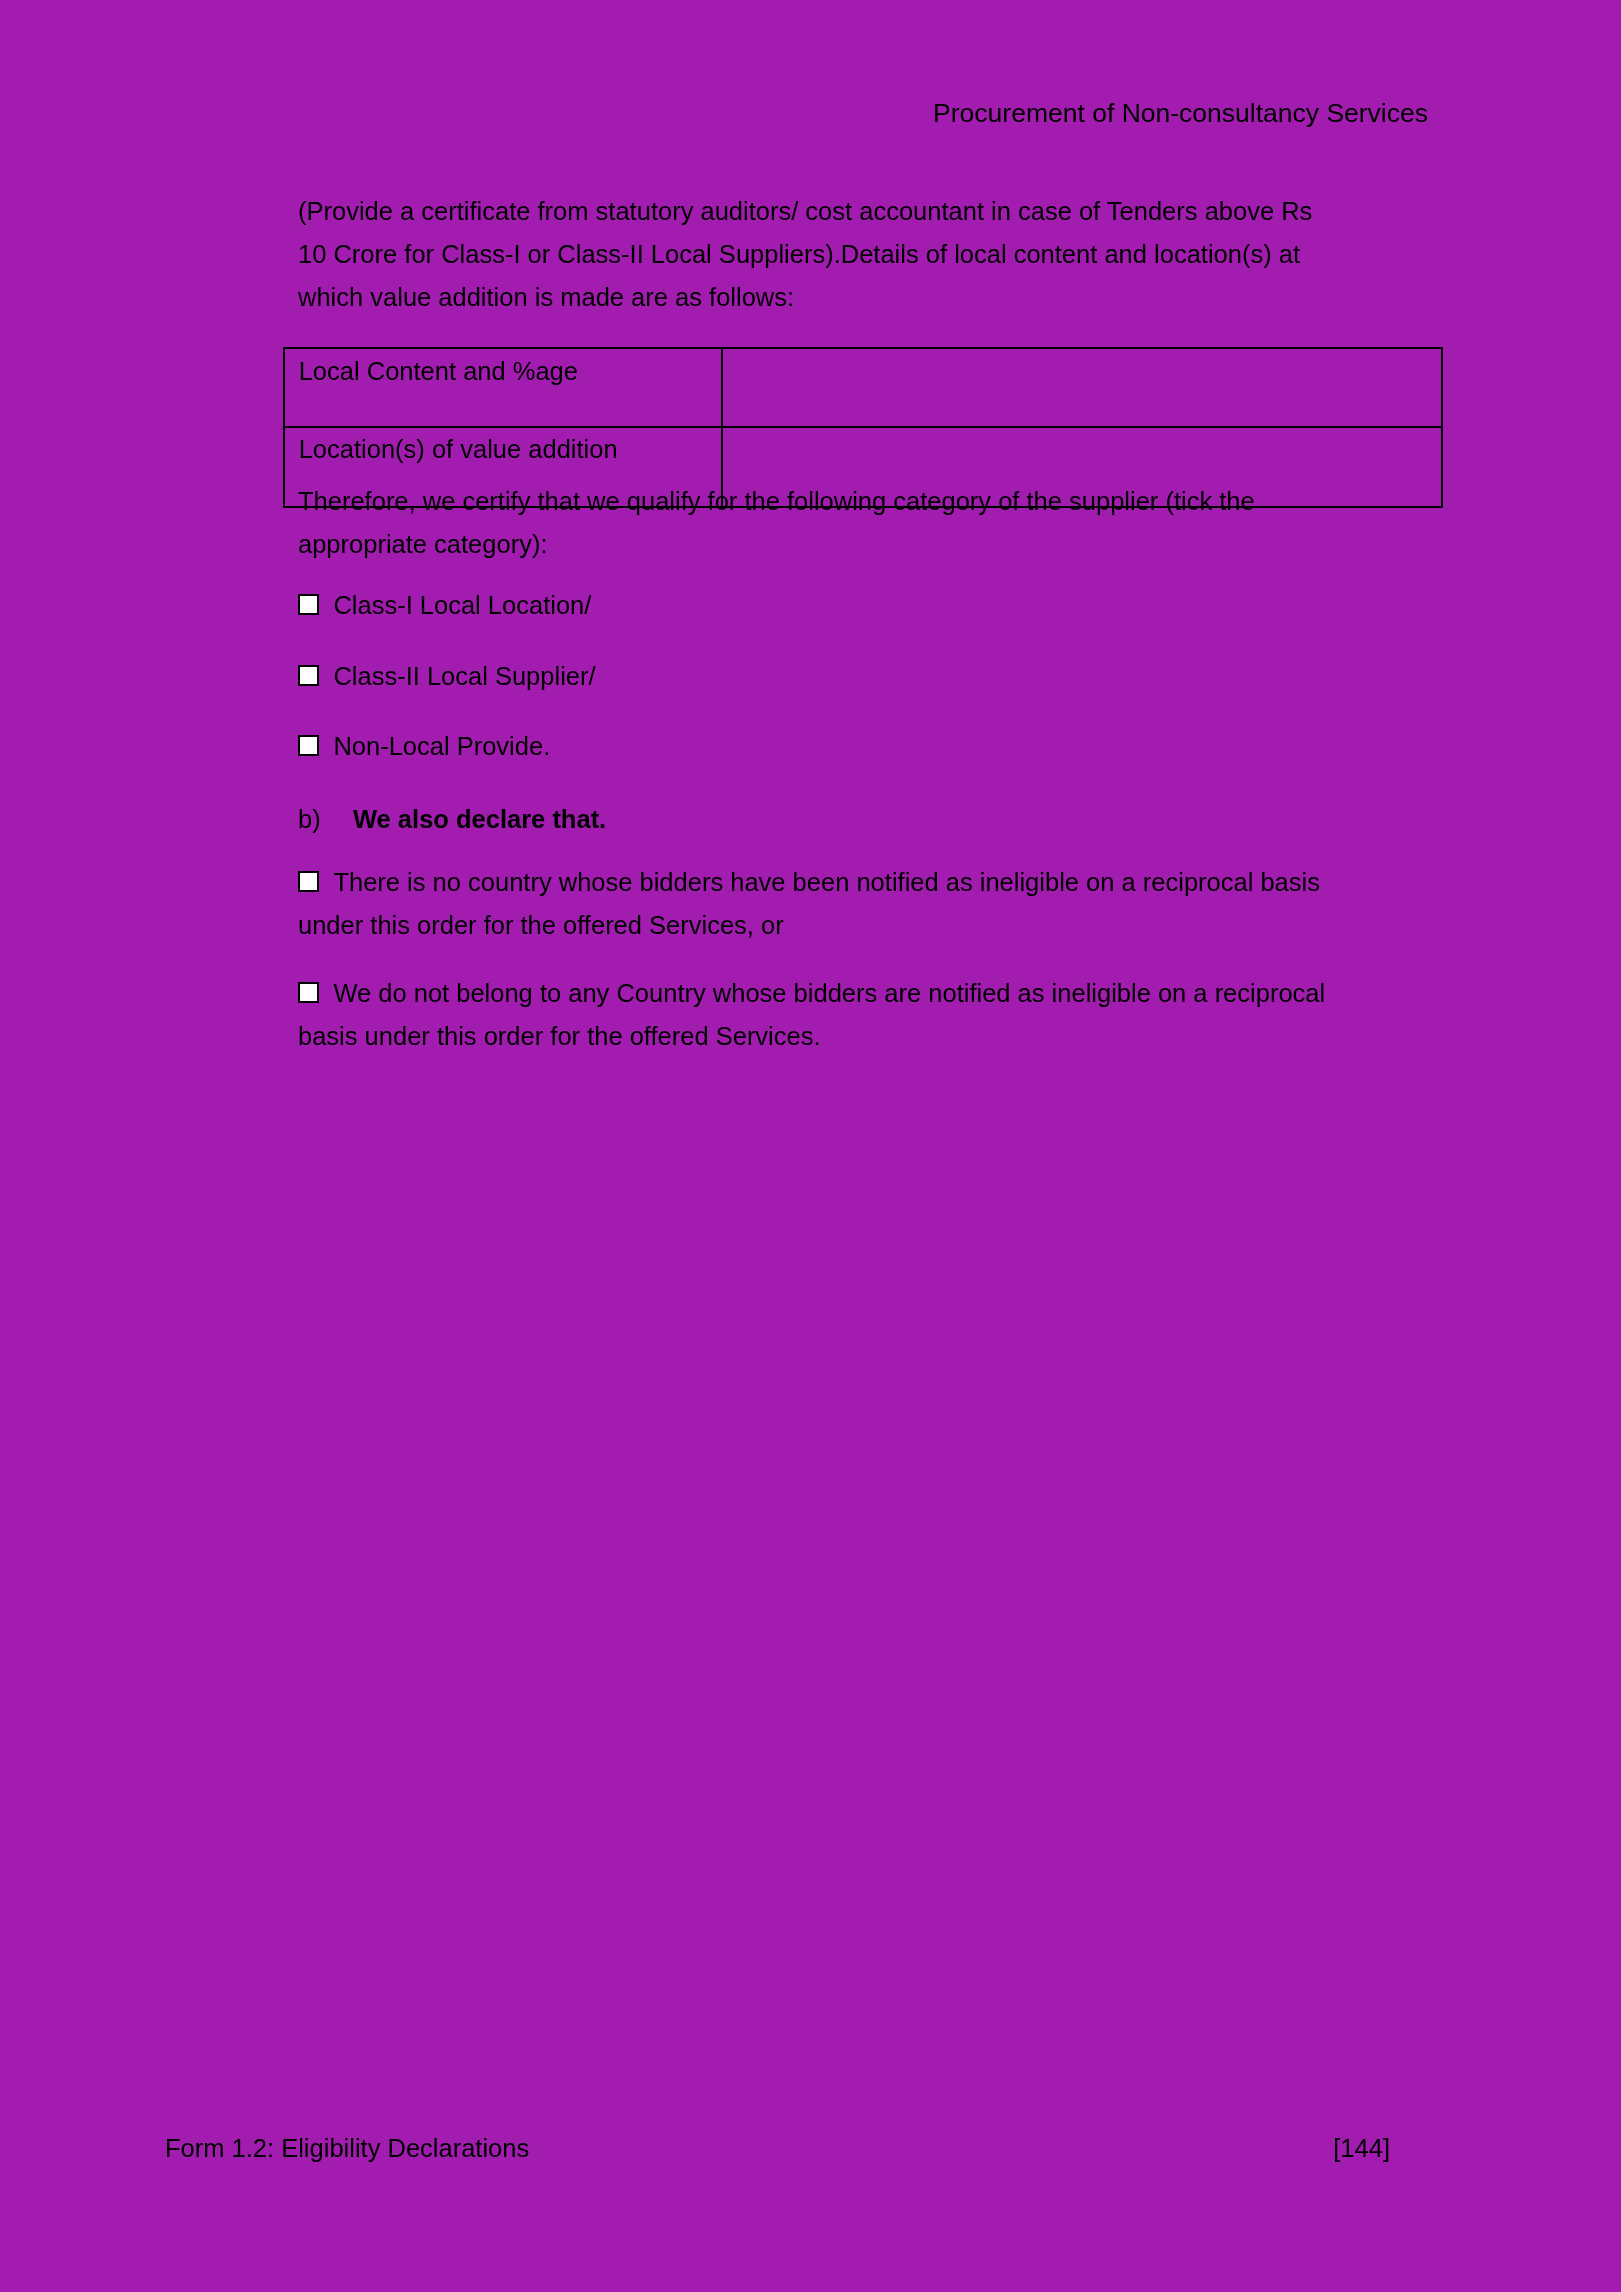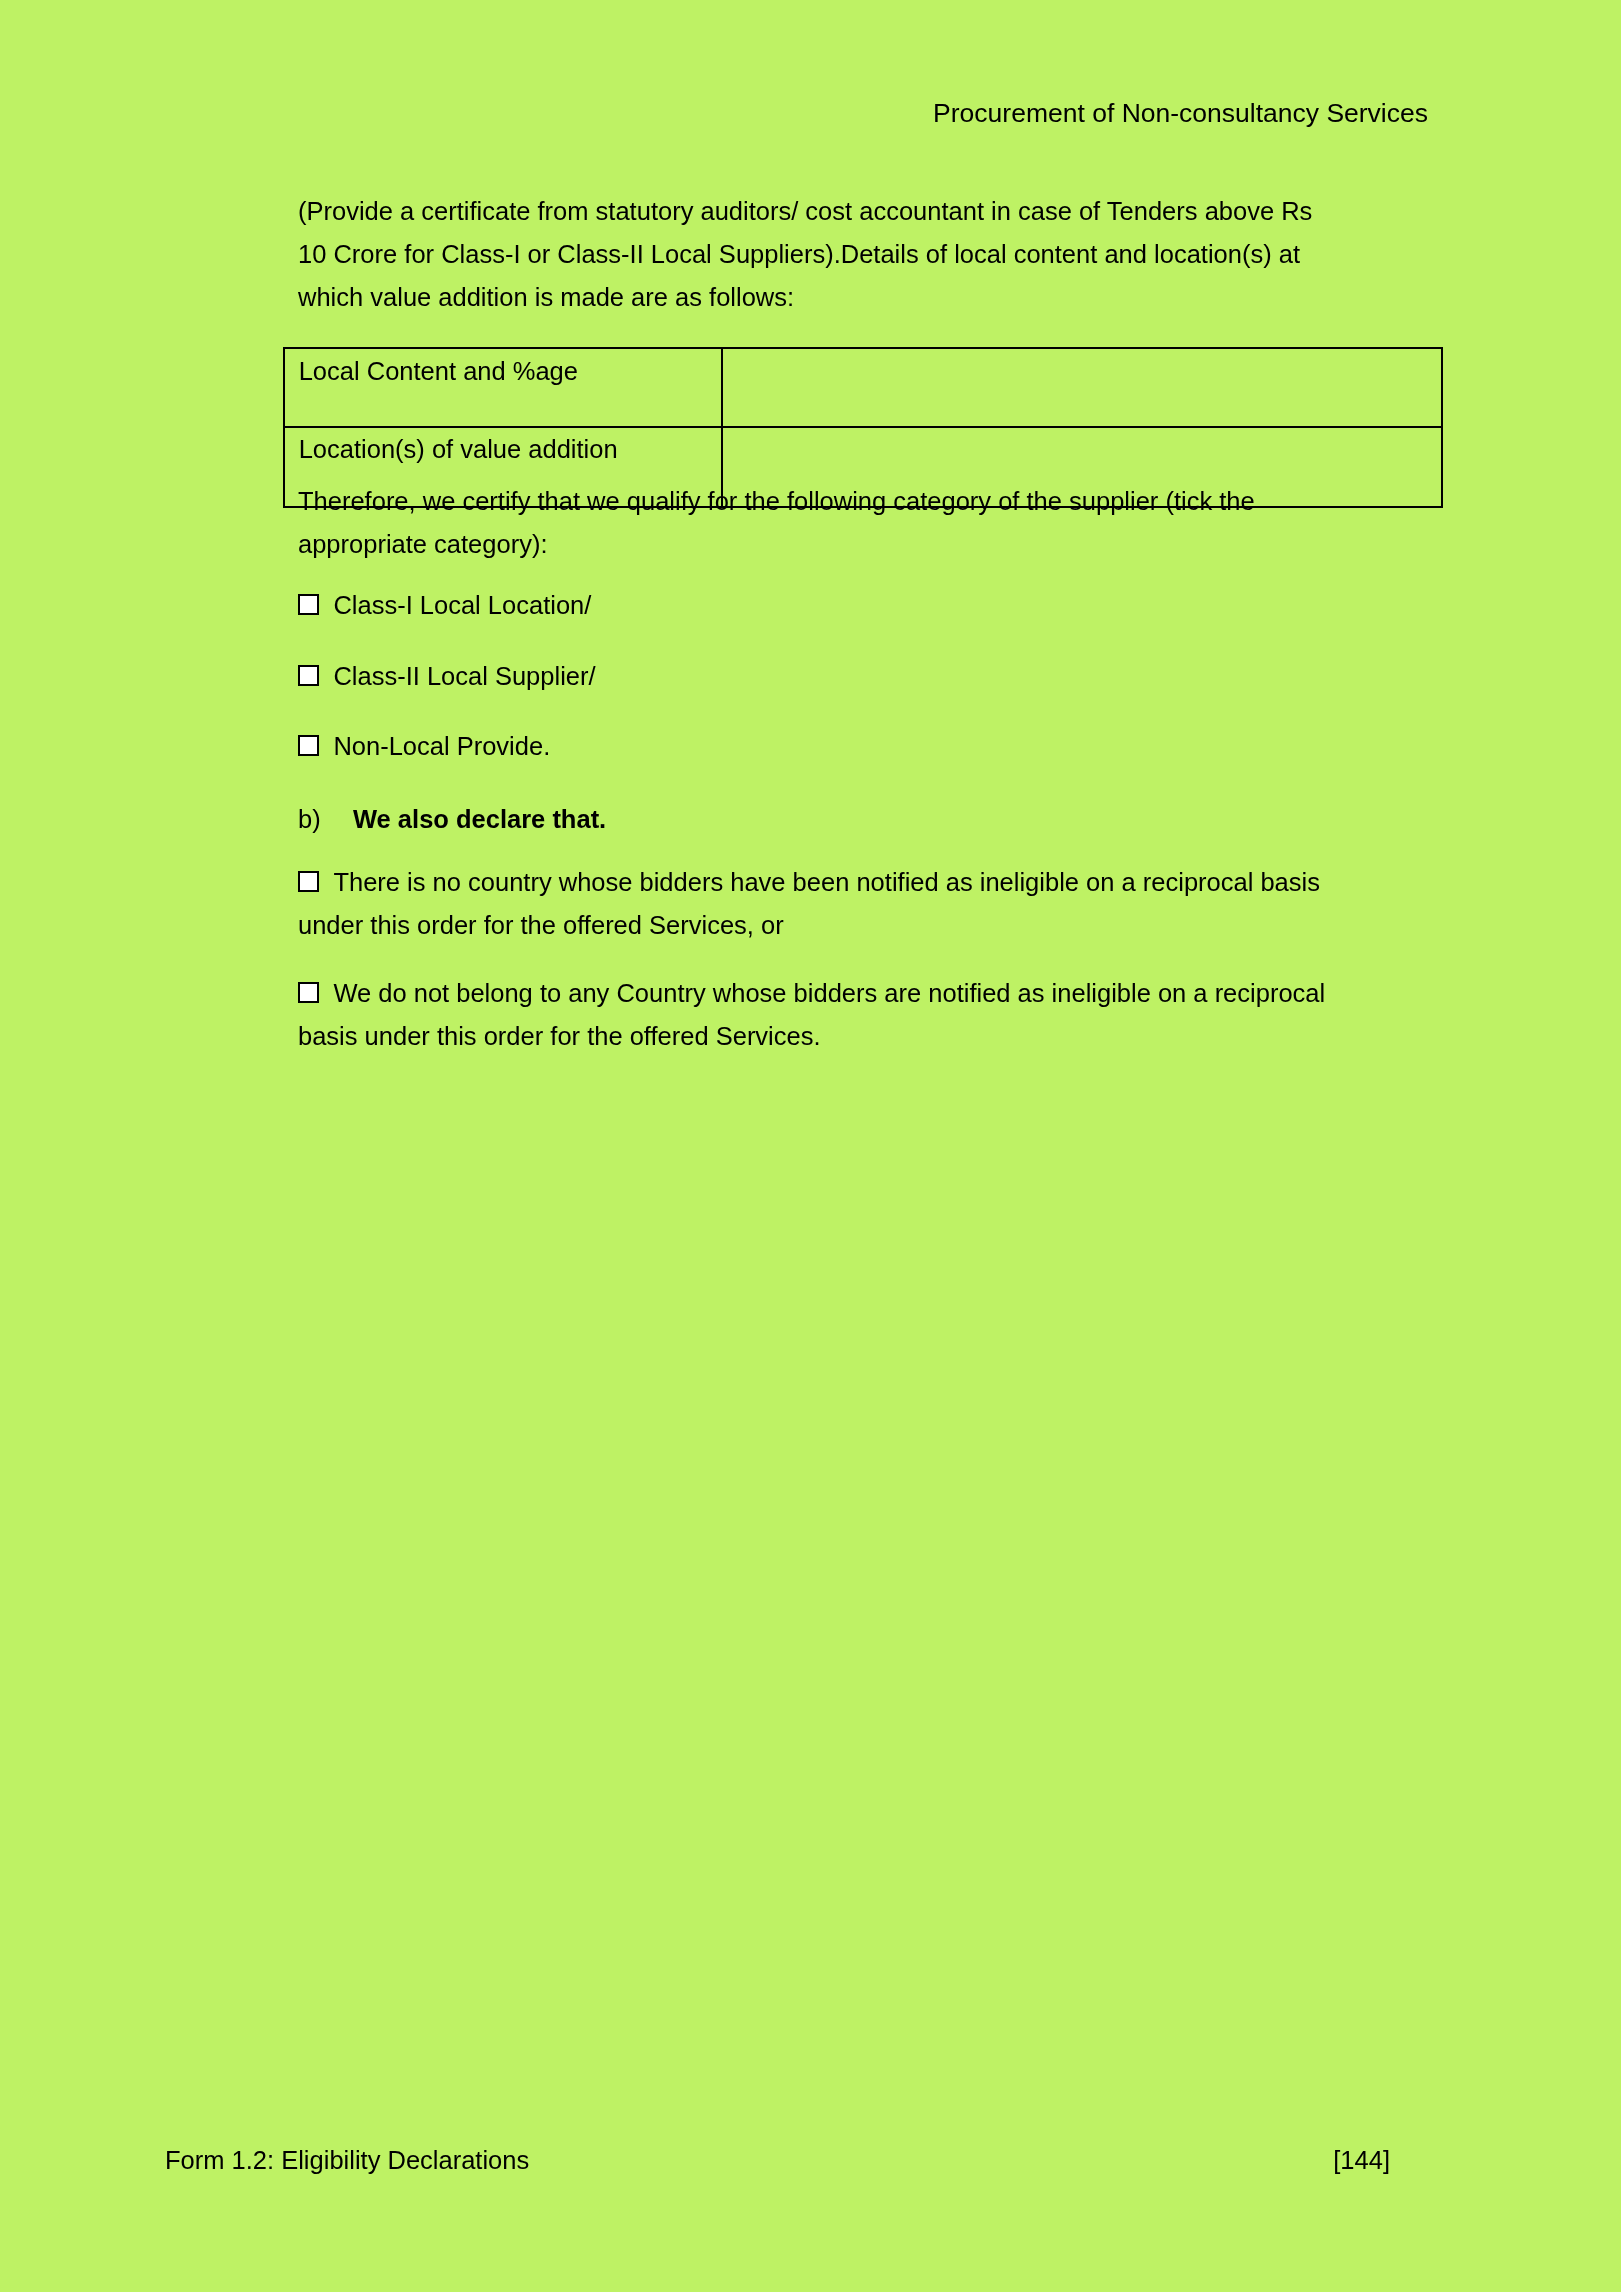--- a/index.html
+++ b/index.html
@@ -1,19 +1,19 @@
 <!DOCTYPE html>
 <html><head>
 <meta charset="utf-8">
 <style>
   html,body{margin:0;padding:0;background:#e9e9e9;}
   .page{
     position:relative;
     width:1621px;height:2293px;
-    background:#bef264;
+    background:#a21caf;
     font-family:"Liberation Sans","DejaVu Sans",sans-serif;
     color:#000000;
     overflow:hidden;
   }
   .abs{position:absolute;}
   .header{
     position:absolute;top:98px;left:0;right:193px;
     text-align:right;font-size:26.5px;line-height:31px;
   }
   .content{left:298px;width:1137px;font-size:25.5px;line-height:43px;}
@@ -37,21 +37,21 @@
     border:2.9px solid #000;
     margin-right:14.7px;
     vertical-align:-1px;
     background:#fff;
   }
   .marker{display:inline-block;width:55px;}
   .bold{font-weight:bold;}
   .footer{
     position:absolute;top:2133px;left:165px;right:231px;
     display:flex;justify-content:space-between;
-    font-size:25.5px;line-height:31px;margin-top:12px;
+    font-size:25.5px;line-height:31px;
   }
 </style>
 </head>
 <body>
 
 <div class="page">
 
   <div class="header">
     <span>Procurement of Non-consultancy Services</span>
   </div>

